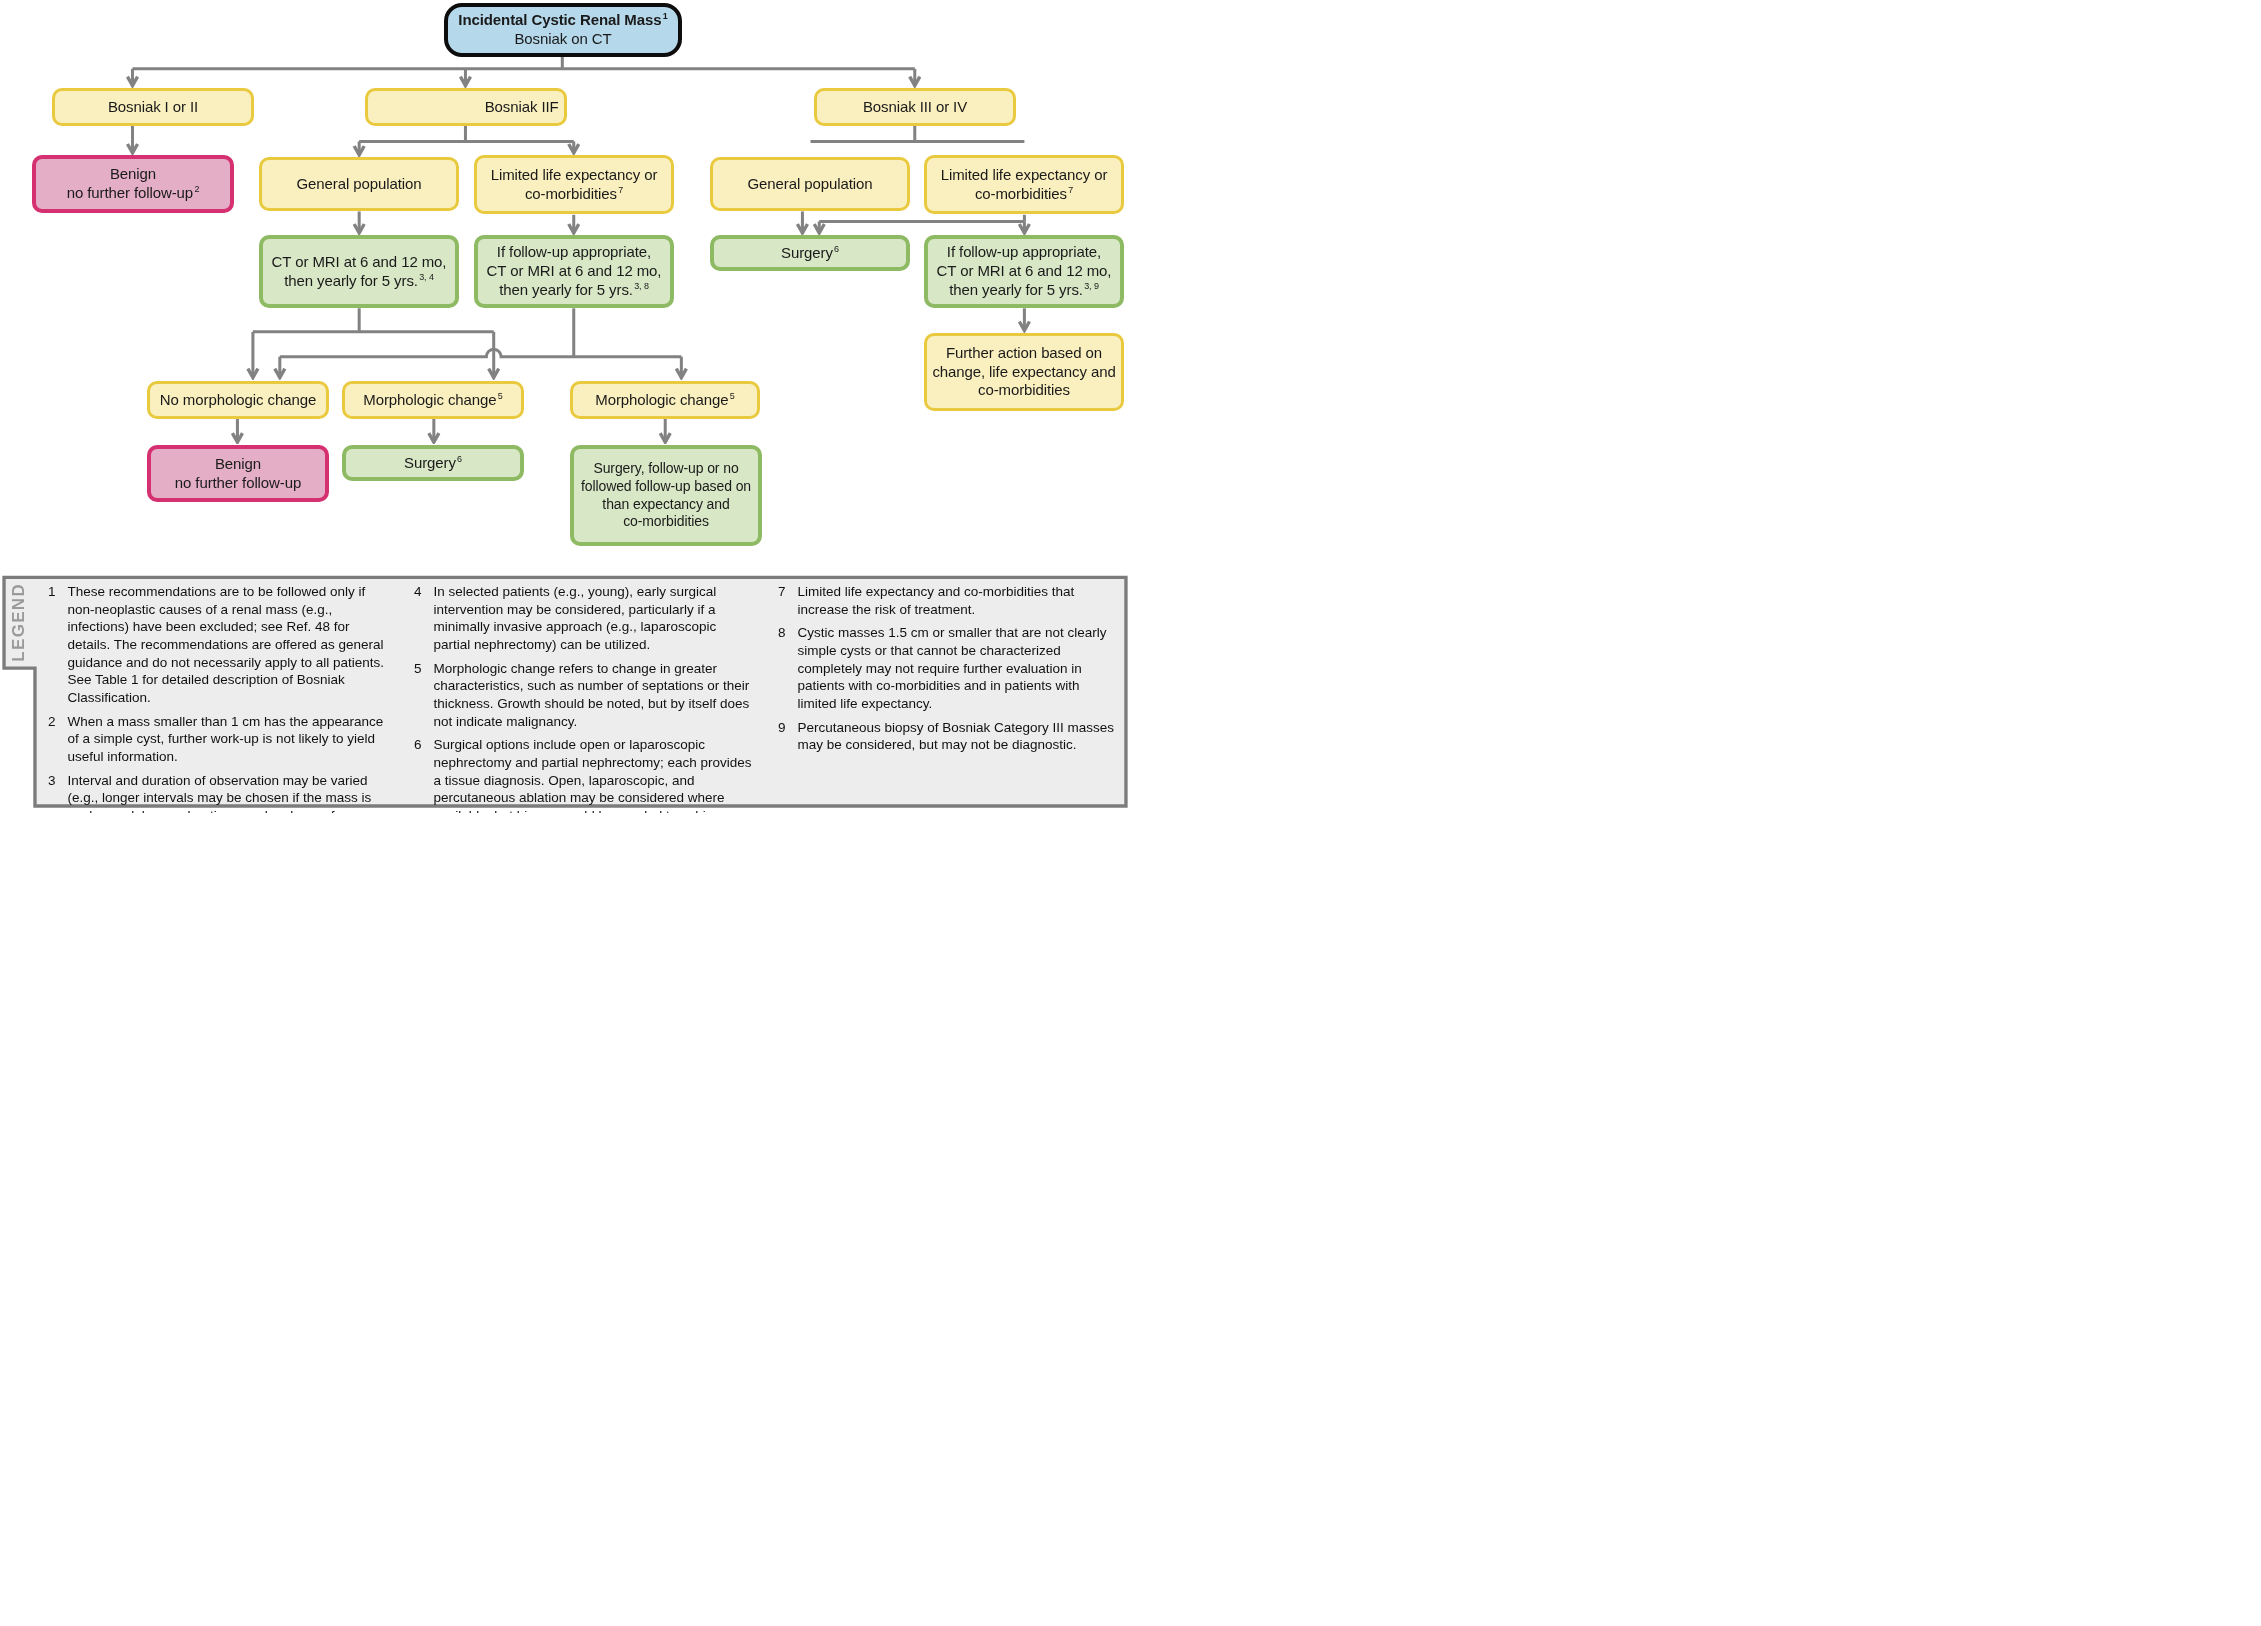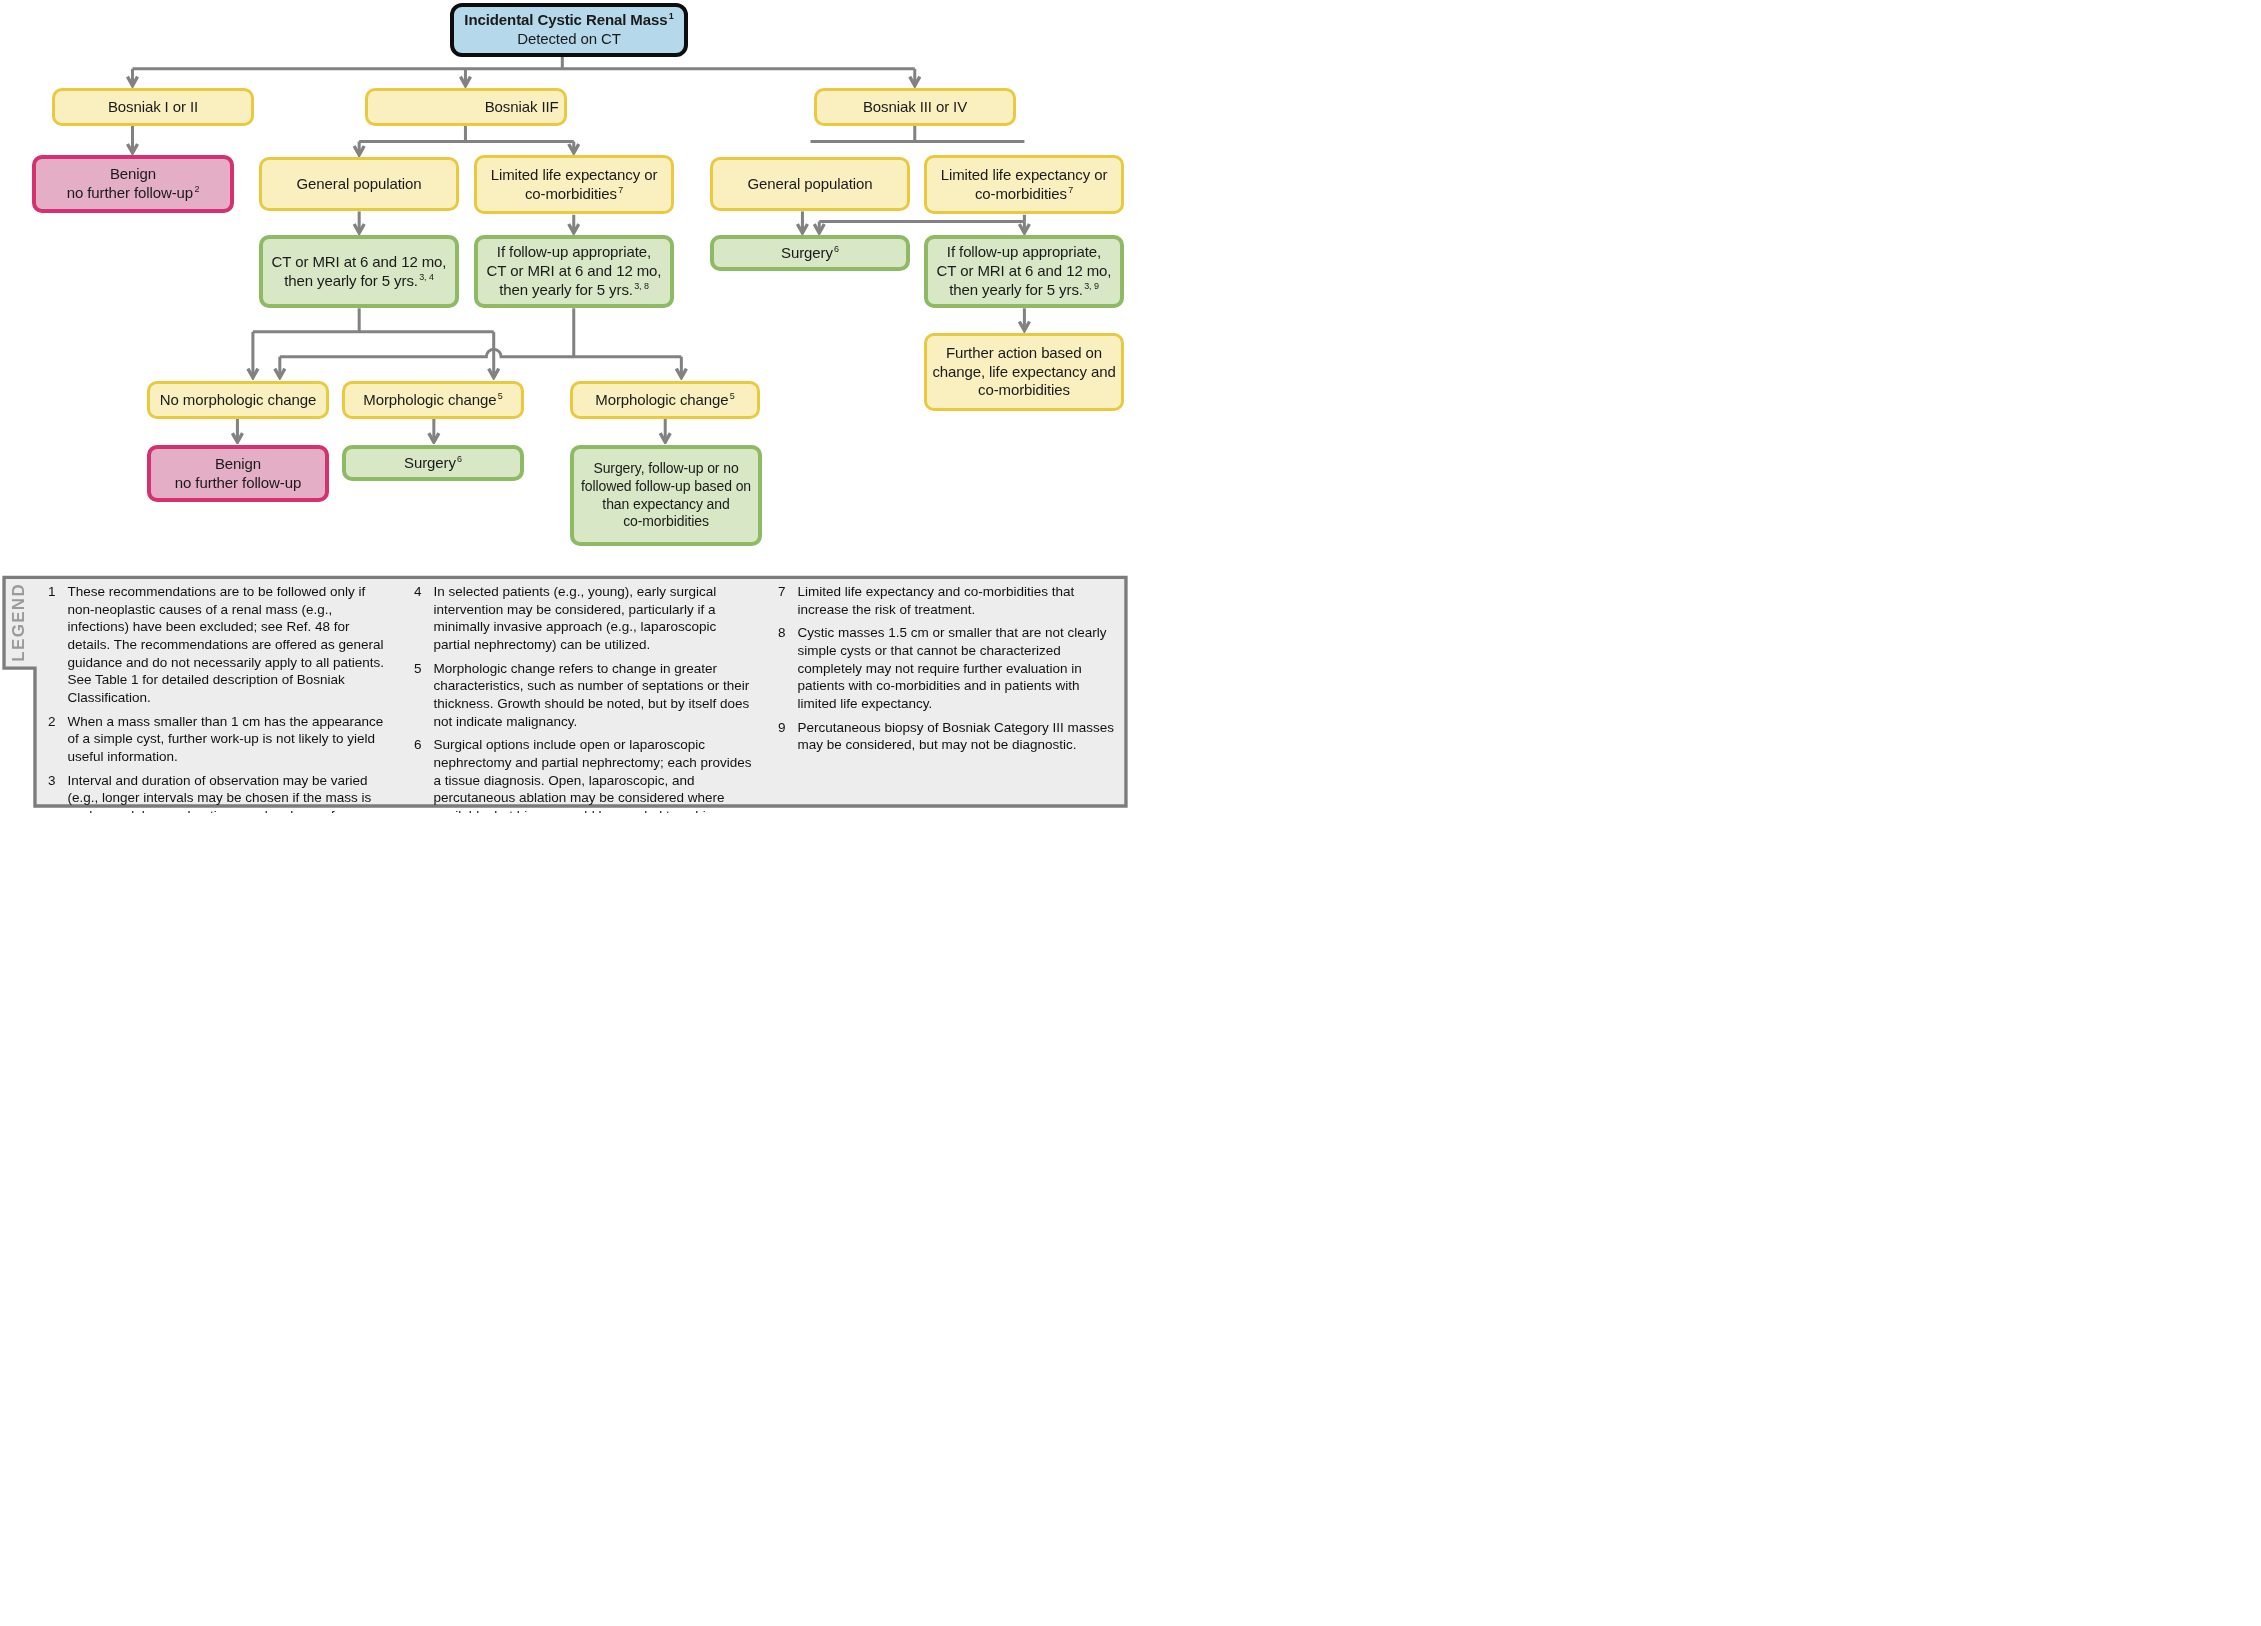--- a/index.html
+++ b/index.html
@@ -25,21 +25,21 @@
     border-radius:10px;
     padding:2.7px 5.4px;
     font-size:15px; line-height:1.26;
     letter-spacing:-0.1px;
   }
   .node .ln { white-space:nowrap; }
   .node sup { font-size:60%; margin-left:1.3px; line-height:0; }
   .yellow { background:var(--yellow_fill); border:3.4px solid var(--yellow_border); }
   .green  { background:var(--green_fill);  border:4px solid var(--green_border); }
   .pink   { background:var(--pink_fill);   border:4px solid var(--pink_border); }
-  .blue   { background:var(--blue_fill);   border:4px solid var(--blue_border); border-radius:12px;margin-left:6px; }
+  .blue   { background:var(--blue_fill);   border:4px solid var(--blue_border); border-radius:18px; }
   .blue .b { font-weight:bold; font-size:15px; }
 
   .legend-label-box {
     position:absolute; left:4px; top:578px; width:30px; height:89px;
     display:flex; align-items:center; justify-content:center;
   }
   .legend-label-box span {
     writing-mode:vertical-rl; transform:rotate(180deg);
     font-weight:bold; font-size:17px; letter-spacing:1.3px;
     color:var(--legend_label);
@@ -95,21 +95,21 @@
     <path class="wire" marker-end="url(#arr)" d="M734,493 V561"></path>
     <path class="wire" marker-end="url(#arr)" d="M416,530 V561"></path>
     <path class="wire" marker-end="url(#arr)" d="M1013,530 V561"></path>
     <path class="wire" marker-end="url(#arr)" d="M353,622 V657"></path>
     <path class="wire" marker-end="url(#arr)" d="M645,622 V657"></path>
     <path class="wire" marker-end="url(#arr)" d="M989,622 V657"></path>
   </svg>
 
   <div class="node blue" style="left:444px;top:2.7px;width:238px;height:54px;">
     <div class="ln b"><span>Incidental Cystic Renal Mass</span><sup>1</sup></div>
-    <div class="ln">Detected on CT</div>
+    <div class="ln">Bosniak on CT</div>
   </div>
 
   <div class="node yellow" style="left:32px;top:88px;width:202px;height:38px;margin-left:20px;">
     <div class="ln">Bosniak I or II</div>
   </div>
 
   <div class="node yellow" style="left:365px;top:88px;width:202px;height:38px;align-items:flex-end;">
     <div class="ln">Bosniak IIF</div>
   </div>
 

